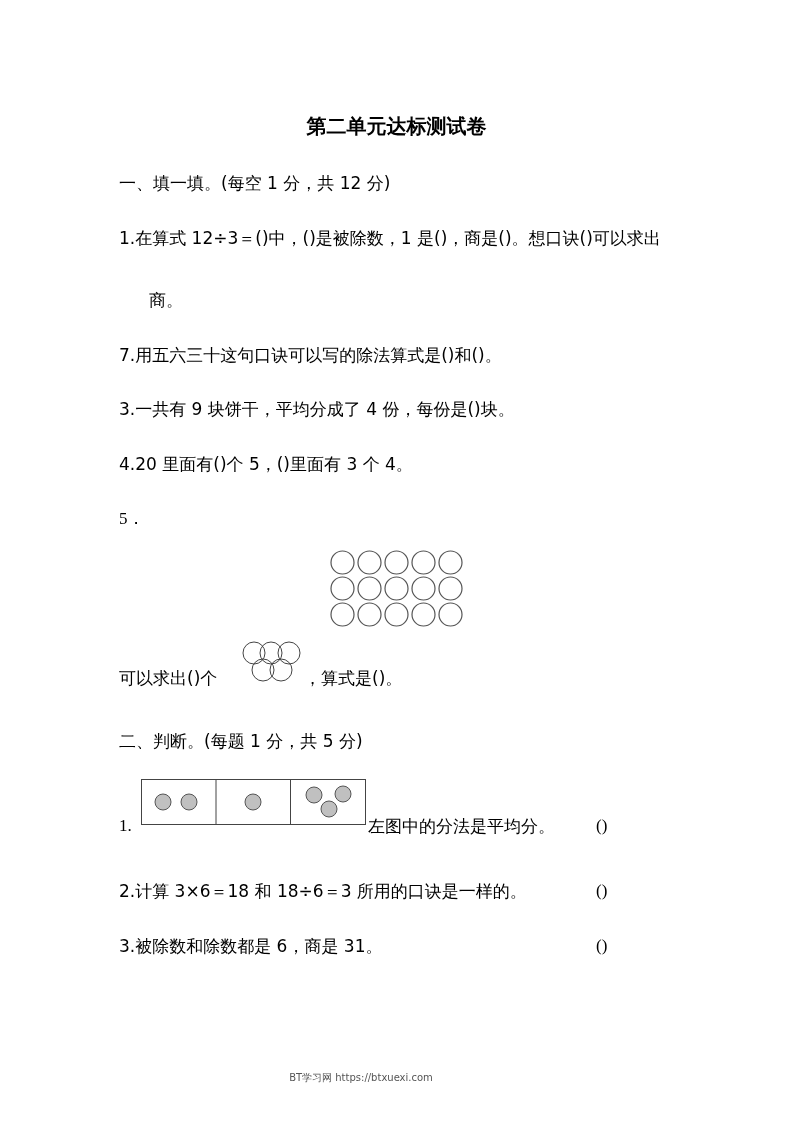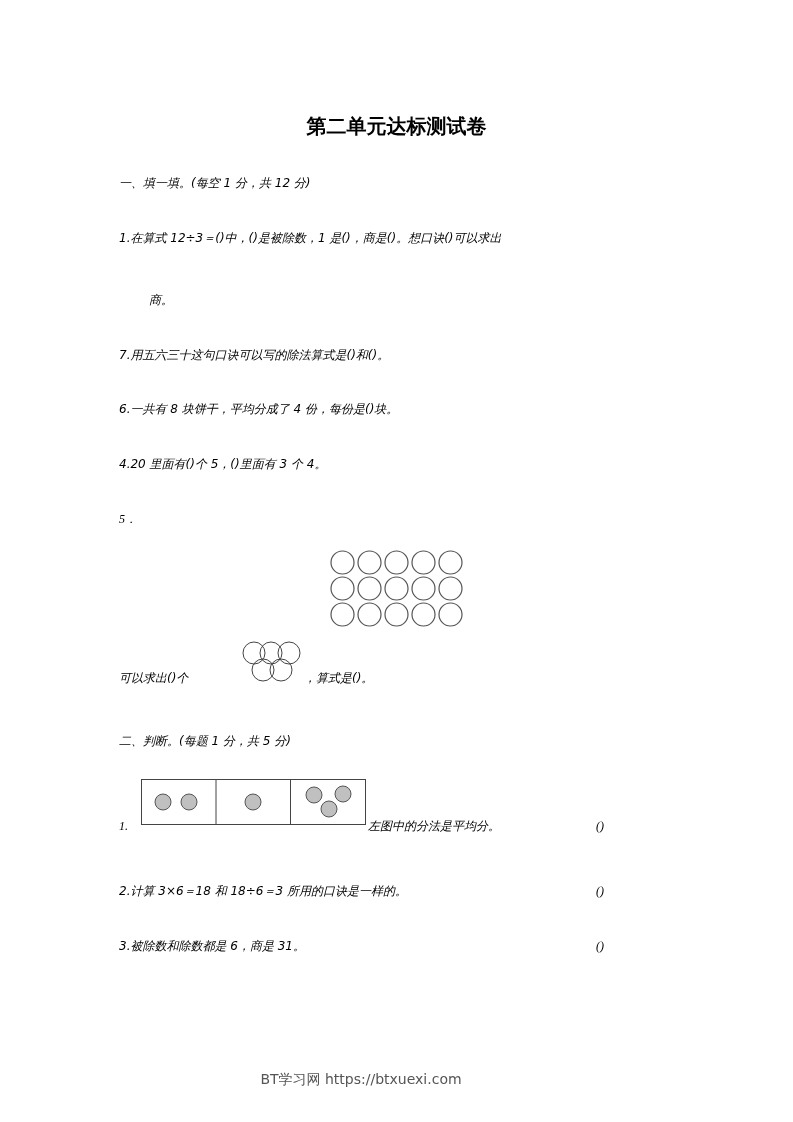--- a/index.html
+++ b/index.html
@@ -1,38 +1,38 @@
 <!DOCTYPE html>
 <html><head>
 <meta charset="utf-8">
 <style>
   html, body { margin: 0; padding: 0; background: #ffffff; }
   body { width: 793px; height: 1122px; position: relative; overflow: hidden;
          font-family: "Liberation Serif", "DejaVu Serif", serif; color: #000; }
   .abs { position: absolute; white-space: nowrap; }
   .title { left: 0; width: 793px; top: 113px; text-align: center; font-size: 20px; font-weight: bold;
            font-family: "DejaVu Sans", "Liberation Sans", sans-serif; letter-spacing: 0px; }
-  .line { font-size: 12px; line-height: 20px; font-style: italic; }
+  .line { font-size: 17px; line-height: 20px; }
   .cjk { font-family: "DejaVu Sans", "Liberation Sans", sans-serif; }
-  .footer { left: 0; width: 722px; top: 1071px; text-align: center; font-size: 14px; color: #555;
+  .footer { left: 0; width: 722px; top: 1071px; text-align: center; font-size: 10px; color: #555;
             font-family: "DejaVu Sans", "Liberation Sans", sans-serif; }
   svg { position: absolute; overflow: visible; }
 </style>
 </head>
 <body>
 
 <div class="abs title">第二单元达标测试卷</div>
 
 <div class="abs line cjk" style="left:119px; top:173px;">一、填一填。(每空 1 分，共 12 分)</div>
 
 <div class="abs line cjk" style="left:119px; top:228px;">1.在算式 12÷3＝()中，()是被除数，1 是()，商是()。想口诀()可以求出</div>
 <div class="abs line cjk" style="left:149px; top:290px;">商。</div>
 
 <div class="abs line cjk" style="left:119px; top:345px;">7.用五六三十这句口诀可以写的除法算式是()和()。</div>
-<div class="abs line cjk" style="left:119px; top:399px;">6.一共有 8 块饼干，平均分成了 4 份，每份是()块。</div>
+<div class="abs line cjk" style="left:119px; top:399px;">3.一共有 9 块饼干，平均分成了 4 份，每份是()块。</div>
 <div class="abs line cjk" style="left:119px; top:454px;">4.20 里面有()个 5，()里面有 3 个 4。</div>
 <div class="abs line" style="left:119px; top:509px;">5．</div>
 
 <svg style="left:330px; top:550px;" width="136" height="80" viewBox="0 0 136 80">
   <g fill="none" stroke="#555" stroke-width="1.2">
     <circle cx="12.5" cy="12.5" r="11.5"></circle>
       <circle cx="39.5" cy="12.5" r="11.5"></circle>
       <circle cx="66.5" cy="12.5" r="11.5"></circle>
       <circle cx="93.5" cy="12.5" r="11.5"></circle>
       <circle cx="120.5" cy="12.5" r="11.5"></circle>

